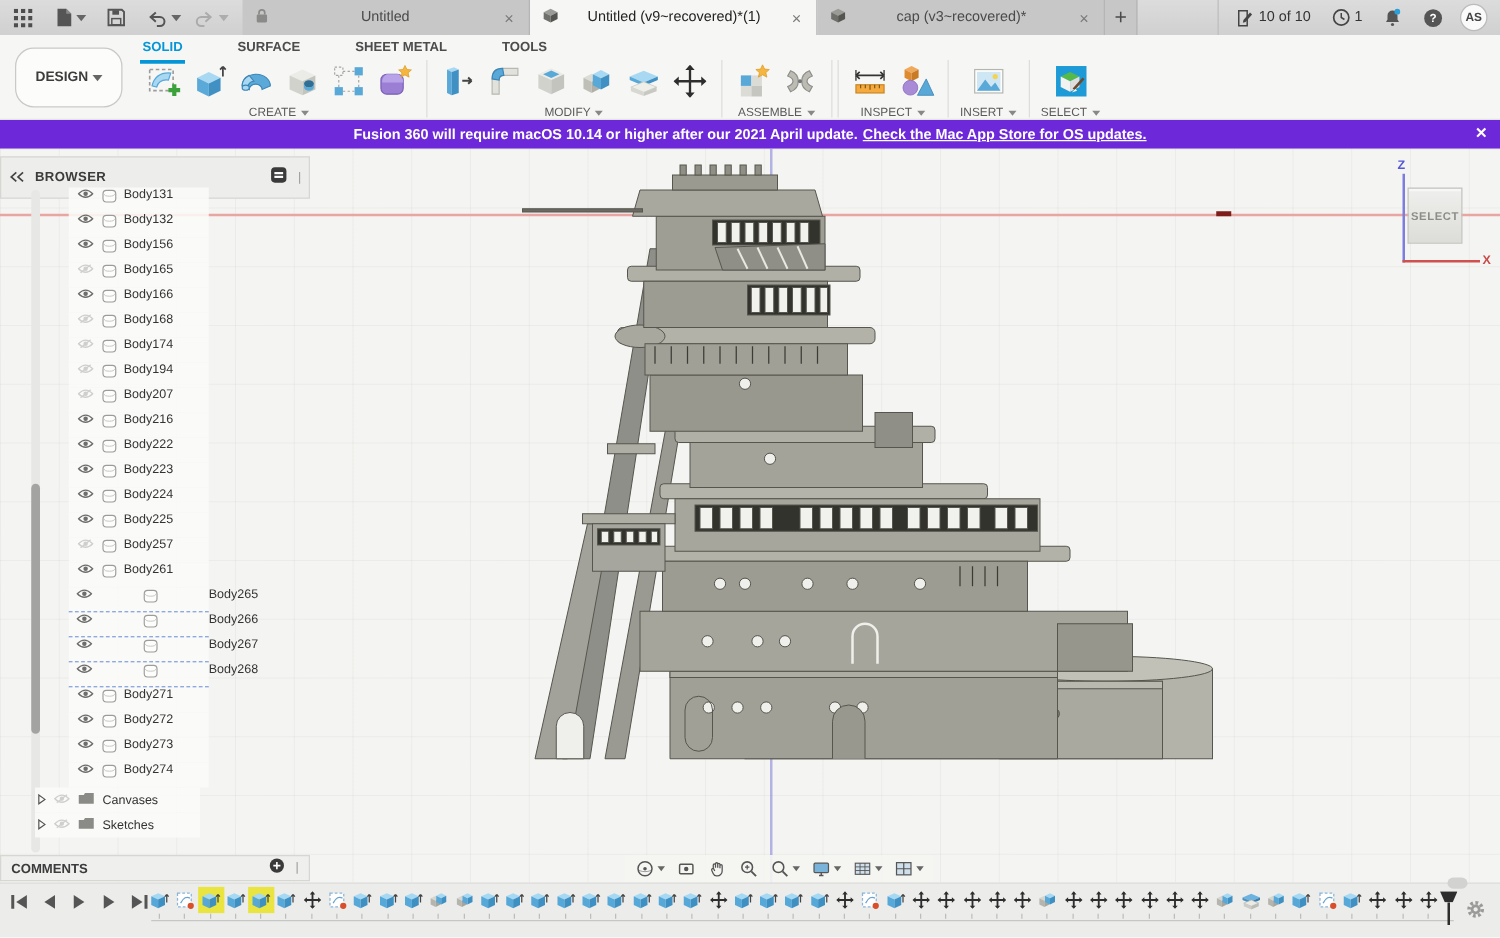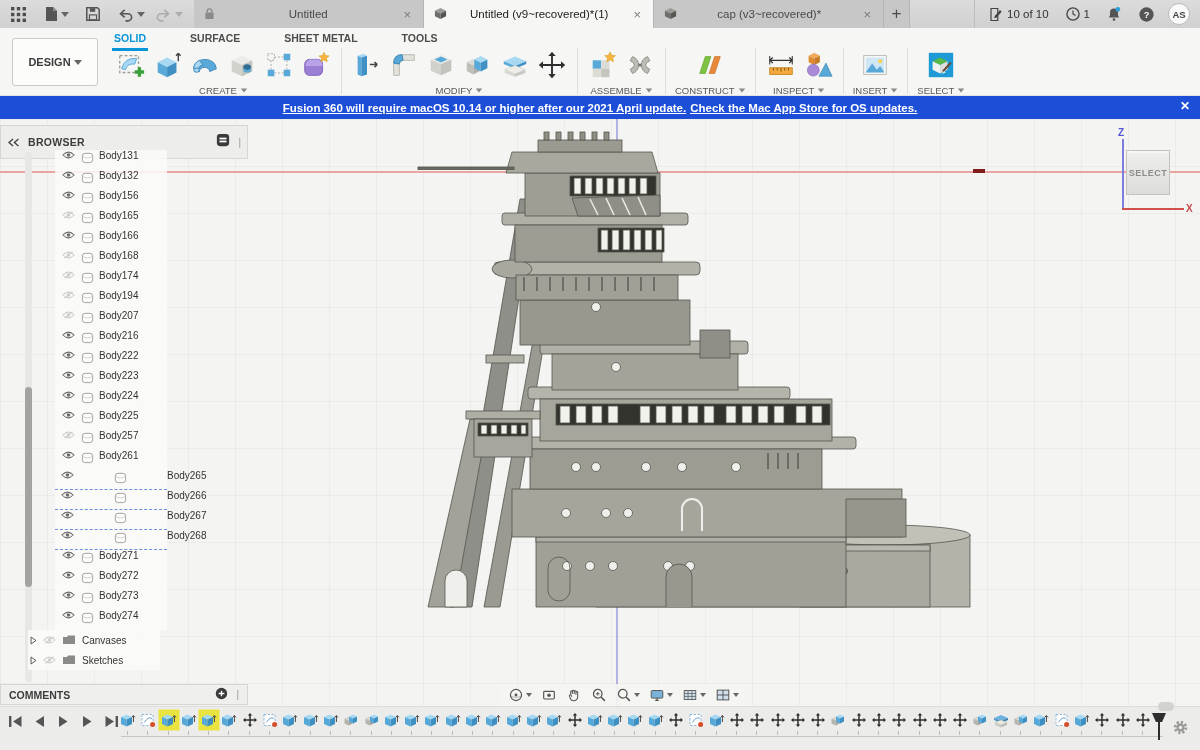--- a/index.html
+++ b/index.html
@@ -26,37 +26,37 @@
   .tb-right { display:flex; align-items:center; gap:10px; padding:0 10px; border-left:1px solid #bdbdbd; }
   .tb-right .txt { font-size:11.5px; color:#333; }
   .avatar { width:22px; height:22px; border-radius:50%; background:#fafafa; border:1px solid #bbb;
     display:flex; align-items:center; justify-content:center; font-size:9.5px; font-weight:bold; color:#444; cursor:pointer; }
   .bell-wrap { position:relative; }
 
   
   .ribbon { position:absolute; left:0; top:28px; width:1200px; height:68px; background:#f6f6f5;
     border-bottom:1px solid #e3e3e1; }
   .design-btn { position:absolute; left:12px; top:10px; width:86px; height:48px; background:#fcfcfb;
-    border:1px solid #c9c9c7; border-radius:3px; display:flex; align-items:center; justify-content:center;
+    border:1px solid #c9c9c7; border-radius:15px; display:flex; align-items:center; justify-content:center;
     font-size:11px; font-weight:bold; color:#3c3c3c; cursor:pointer; }
   .rtabs { position:absolute; left:112px; top:2px; display:flex; gap:40px; font-size:10.5px; font-weight:bold; }
   .rtab { color:#4c4c4c; padding:2px 2px 4px; cursor:pointer; }
   .rtab.active { color:#0696d7; border-bottom:3px solid #0696d7; }
   .groups { position:absolute; left:108px; top:18px; display:flex; align-items:flex-start; height:50px; }
   .group { display:flex; flex-direction:column; align-items:center; padding:0 7px; }
   .gicons { display:flex; align-items:center; gap:5px; height:38px; }
   .gicon { width:32px; height:32px; display:flex; align-items:center; justify-content:center; cursor:pointer; }
   .gicon svg { width:30px; height:30px; }
   .glabel { font-size:9.5px; color:#5a5a5a; margin-top:1px; display:flex; align-items:center; cursor:pointer; }
   .glabel .caret { border-top-color:#888; transform:scale(.8); }
   .gdiv { width:1px; background:#dddddb; height:46px; margin:2px 2px 0; }
 
   
-  .banner { position:absolute; left:0; top:96px; width:1200px; height:23px; background:#1d4ed8;
-    display:flex; align-items:center; justify-content:center; color:#fff; font-size:11.5px; font-weight:bold;text-decoration:underline; }
+  .banner { position:absolute; left:0; top:96px; width:1200px; height:23px; background:#6d28d9;
+    display:flex; align-items:center; justify-content:center; color:#fff; font-size:11.5px; font-weight:bold; }
   .banner .lnk { text-decoration:underline; margin-left:4px; cursor:pointer; }
   .banner .bx { position:absolute; right:10px; top:3px; font-size:12px; cursor:pointer; }
 
   
   .viewport { position:absolute; left:0; top:119px; width:1200px; height:587px; background:#f4f4f2;
     background-image:linear-gradient(rgba(80,80,70,.055) 1px, transparent 1px),
                      linear-gradient(90deg, rgba(80,80,70,.055) 1px, transparent 1px);
     background-size:47px 47px; overflow:hidden; }
   .axis-red { position:absolute; left:0; top:52px; width:1200px; height:1.5px; background:#e9a5a2; }
   .axis-red-dash { position:absolute; left:973px; top:50px; width:12px; height:4px; background:#7e1d1a; }
@@ -389,34 +389,20 @@
               </svg>
             </span>
         </div>
         <span class="glabel">
             <span>ASSEMBLE</span>
             <span class="caret"></span>
           </span>
       </div>
       <div class="gdiv"></div>
 
-      <div class="group">
-        <div class="gicons">
-          <span class="gicon">
-              <svg viewBox="0 0 32 32">
-                <polygon points="5,25 11,7 17,7 11,25" fill="#7dc242" stroke="#5fa32d" stroke-width=".7"></polygon>
-                <polygon points="15,25 21,7 27,7 21,25" fill="#e8883a" stroke="#c76e24" stroke-width=".7"></polygon>
-              </svg>
-            </span>
-        </div>
-        <span class="glabel">
-            <span>CONSTRUCT</span>
-            <span class="caret"></span>
-          </span>
-      </div>
       <div class="gdiv"></div>
 
       <div class="group">
         <div class="gicons">
           <span class="gicon">
               <svg viewBox="0 0 32 32">
                 <path d="M4 11 h24 M4 11 l3.2 -3 M4 11 l3.2 3 M28 11 l-3.2 -3 M28 11 l-3.2 3" stroke="#333" stroke-width="1.4" fill="none"></path>
                 <path d="M4 6.5 v9 M28 6.5 v9" stroke="#333" stroke-width="1.1"></path>
                 <rect x="4" y="19" width="24" height="7" fill="#f5a93f" stroke="#c7851f"></rect>
                 <g stroke="#7a5a10" stroke-width="1">

